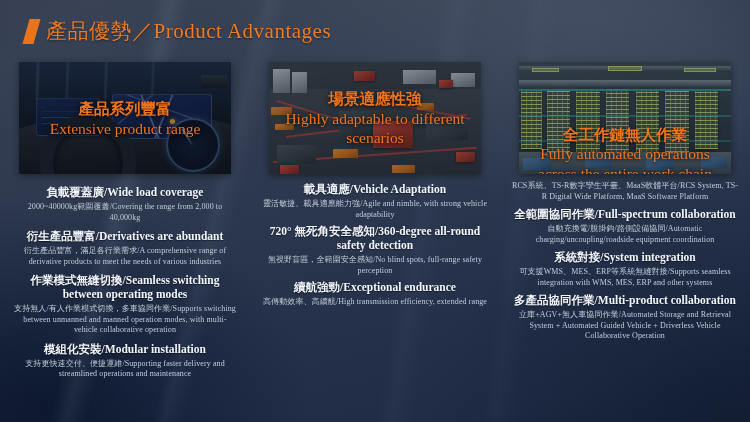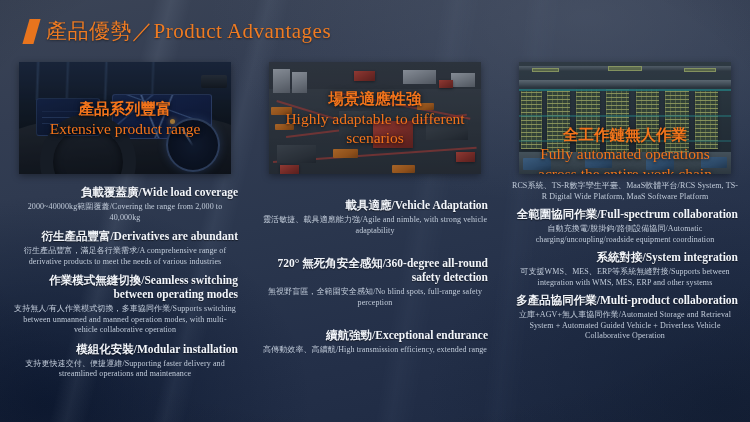--- a/index.html
+++ b/index.html
@@ -305,33 +305,32 @@
 
   .feature { margin-top: 6px; }
   .feature:first-child { margin-top: 7px; }
 
   .feature-title {
     font-size: 11.5px;
     line-height: 14px;
     font-weight: 700;
     color: #f2f5fa;
     text-shadow: 0 1px 1px rgba(0,0,0,0.5);
-    text-align: right;
   }
 
   .feature-desc {
     margin-top: 3px;
     font-size: 8px;
     line-height: 10.5px;
     color: #c2ccda;
     letter-spacing: 0.1px;
   }
 
   
-  #col-2 .feature { margin-top: 20px; }
+  #col-2 .feature { margin-top: 4px; }
   #col-3 .feature { margin-top: 5px; }
   #col-3 .card-body { padding-top: 2px; }
 
 </style>
 </head>
 <body>
 
 <div id="slide">
 
   <div id="bg-streaks"></div>
@@ -478,21 +477,21 @@
       <div class="card-body">
         <div class="feature">
           <div class="feature-desc">RCS系統、TS-R數字孿生平臺、MaaS軟體平台/RCS System, TS-R Digital Wide Platform, MaaS Software Platform</div>
         </div>
         <div class="feature">
           <div class="feature-title">全範圍協同作業/Full-spectrum collaboration</div>
           <div class="feature-desc">自動充換電/脫掛鈎/路側設備協同/Automatic charging/uncoupling/roadside equipment coordination</div>
         </div>
         <div class="feature">
           <div class="feature-title">系統對接/System integration</div>
-          <div class="feature-desc">可支援WMS、MES、ERP等系統無縫對接/Supports between integration with WMS, MES, ERP and other systems</div>
+          <div class="feature-desc">可支援WMS、MES、ERP等系統無縫對接/Supports seamless integration with WMS, MES, ERP and other systems</div>
         </div>
         <div class="feature">
           <div class="feature-title">多產品協同作業/Multi-product collaboration</div>
           <div class="feature-desc">立庫+AGV+無人車協同作業/Automated Storage and Retrieval System + Automated Guided Vehicle + Driverless Vehicle Collaborative Operation</div>
         </div>
       </div>
     </div>
 
   </div>
 </div>

